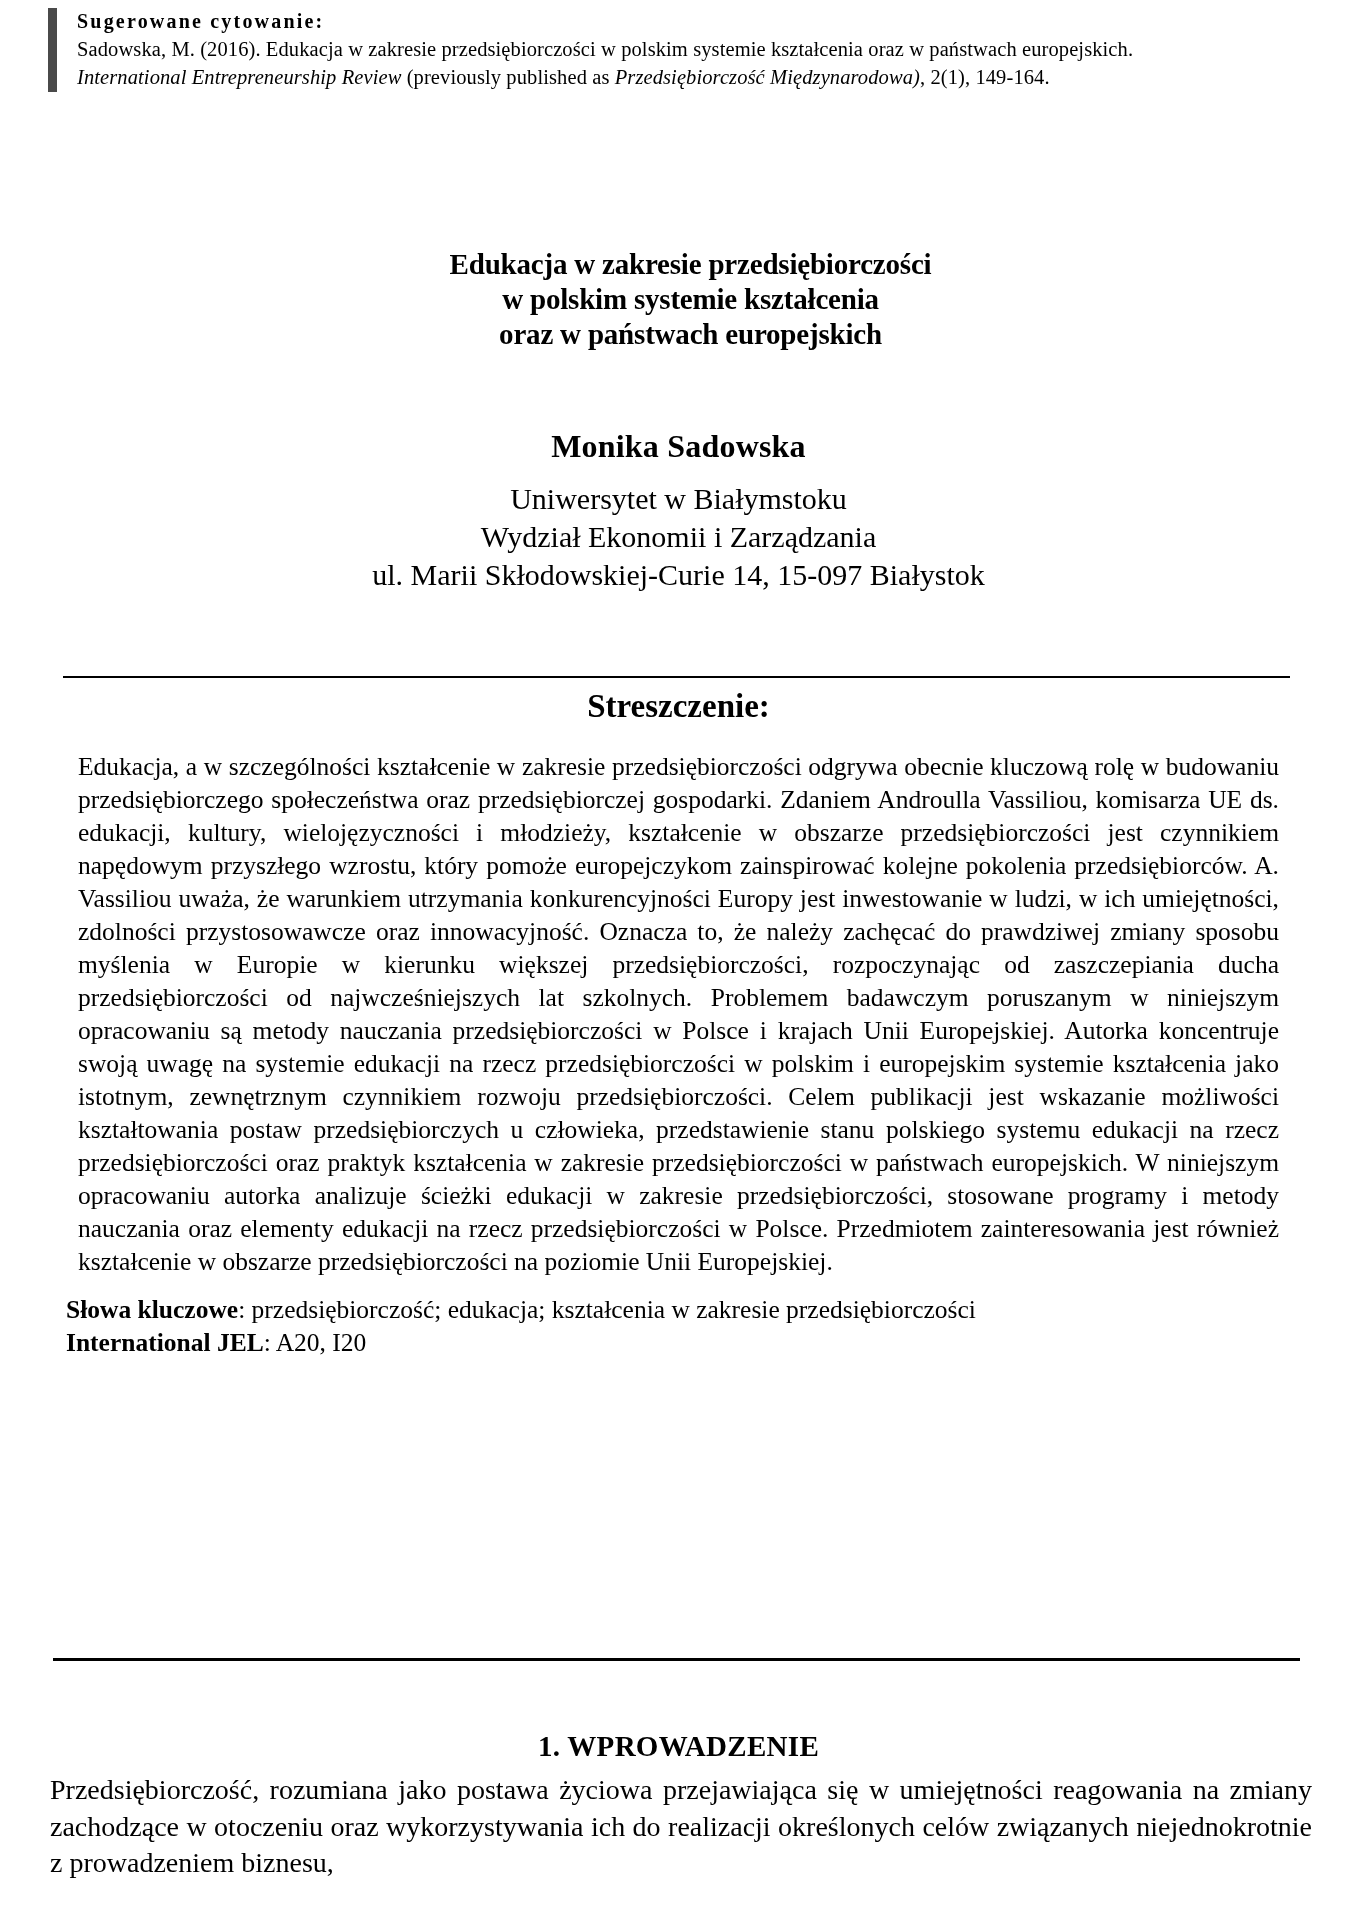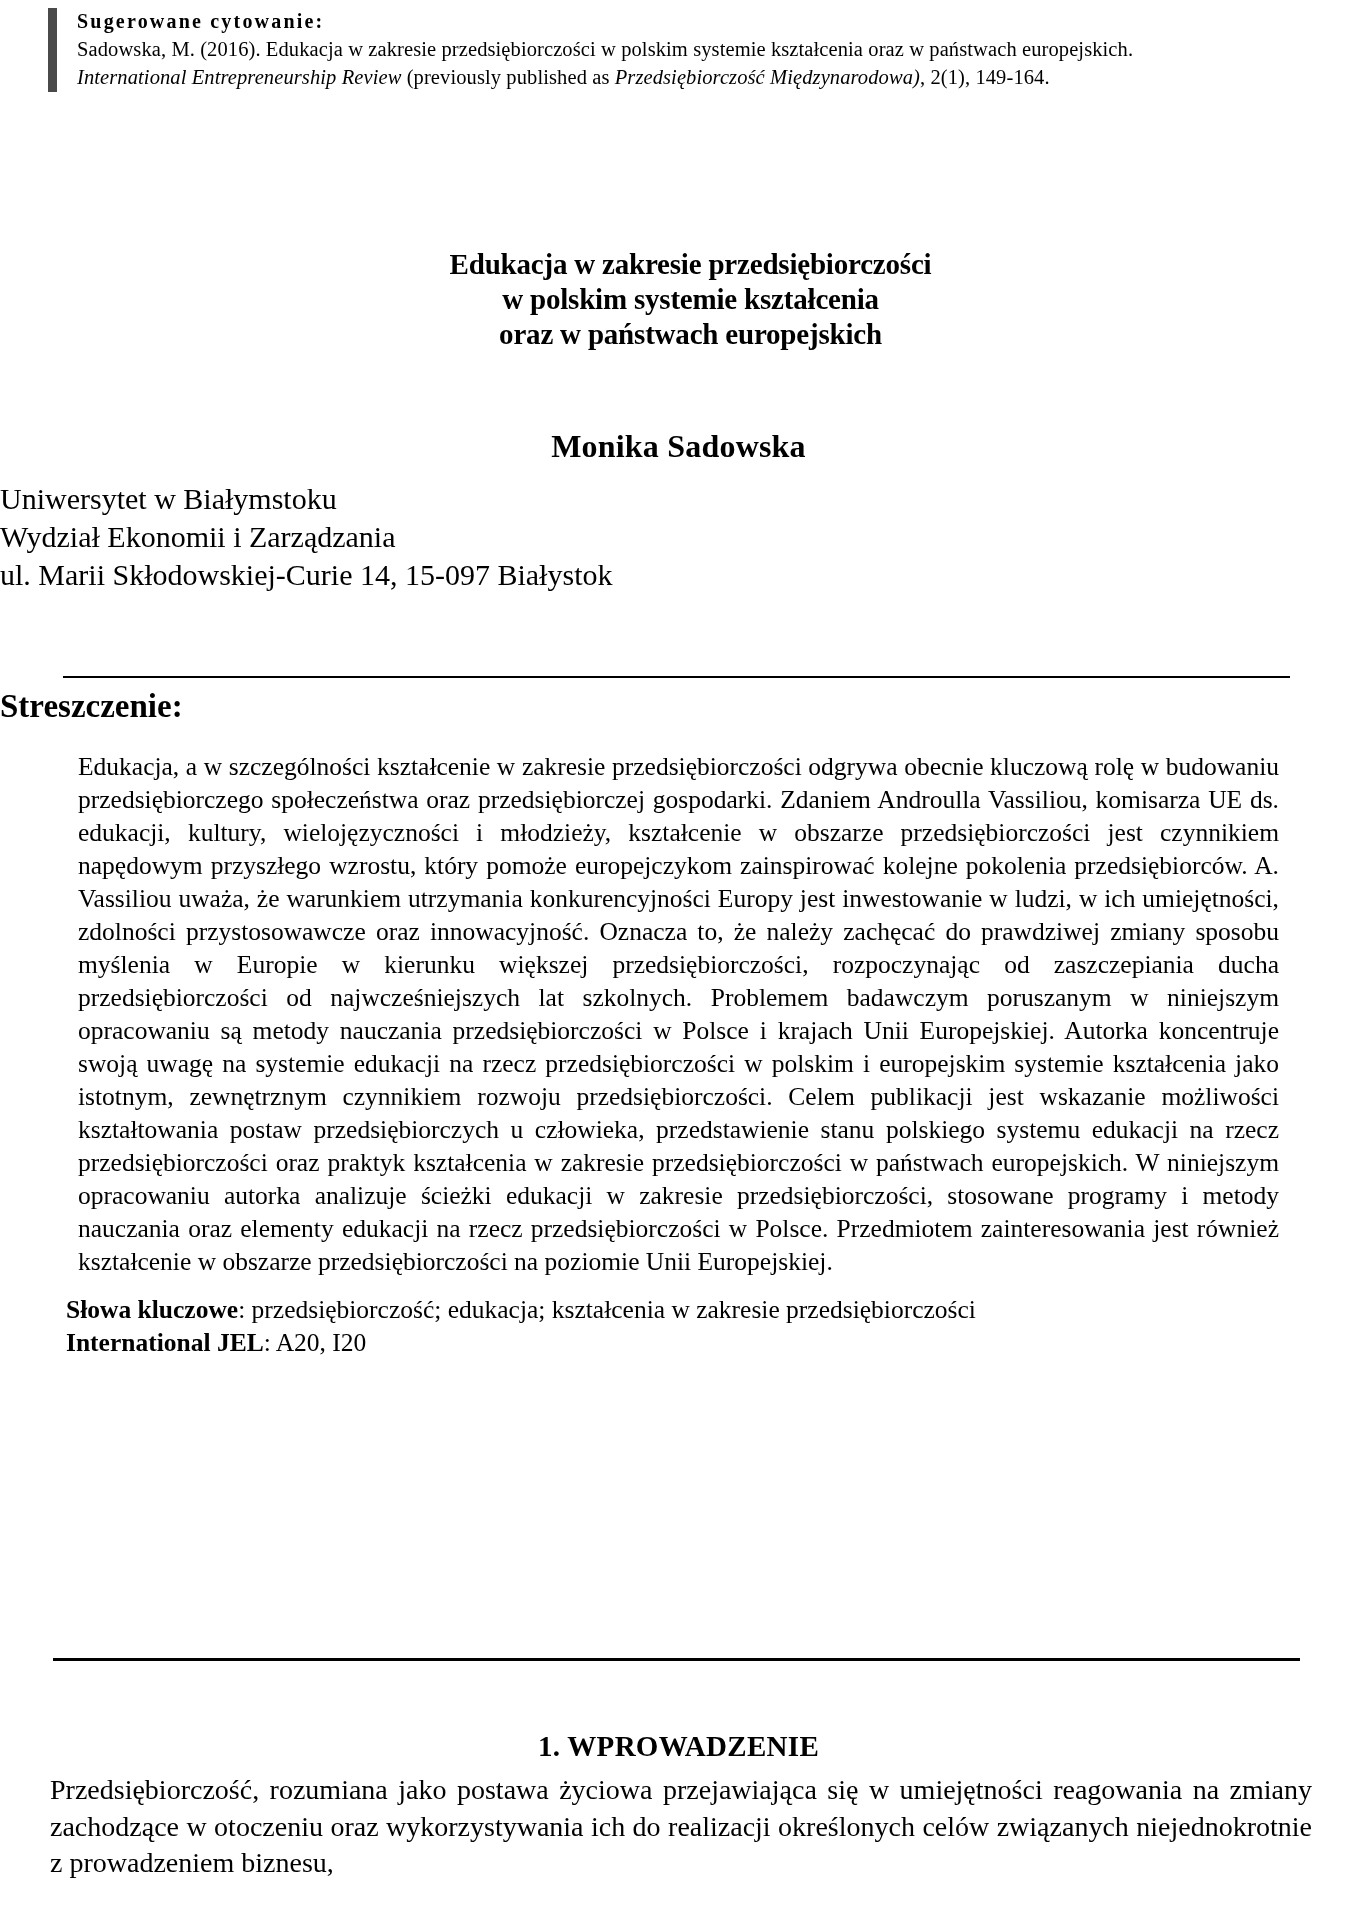--- a/index.html
+++ b/index.html
@@ -83,21 +83,21 @@
     font-size: 32px;
     letter-spacing: 0.2px;
   }
 
   
   .affiliation {
     position: absolute;
     left: 0;
     top: 480px;
     width: 1357px;
-    text-align: left;
+    text-align: center;
     font-size: 30px;
     line-height: 1.26;
   }
   .affil-line { display: block; }
 
   
   .rule {
     position: absolute;
     background: #000000;
   }
@@ -113,20 +113,21 @@
     width: 1247px;
     height: 3px;
   }
 
   
   .abstract-heading {
     position: absolute;
     left: 0;
     top: 688px;
     width: 1357px;
+    text-align: center;
     font-weight: bold;
     font-size: 33px;
   }
   .abstract-body {
     position: absolute;
     left: 66px;
     top: 738px;
     width: 1225px;
     font-size: 25.5px;
     line-height: 1.295;

